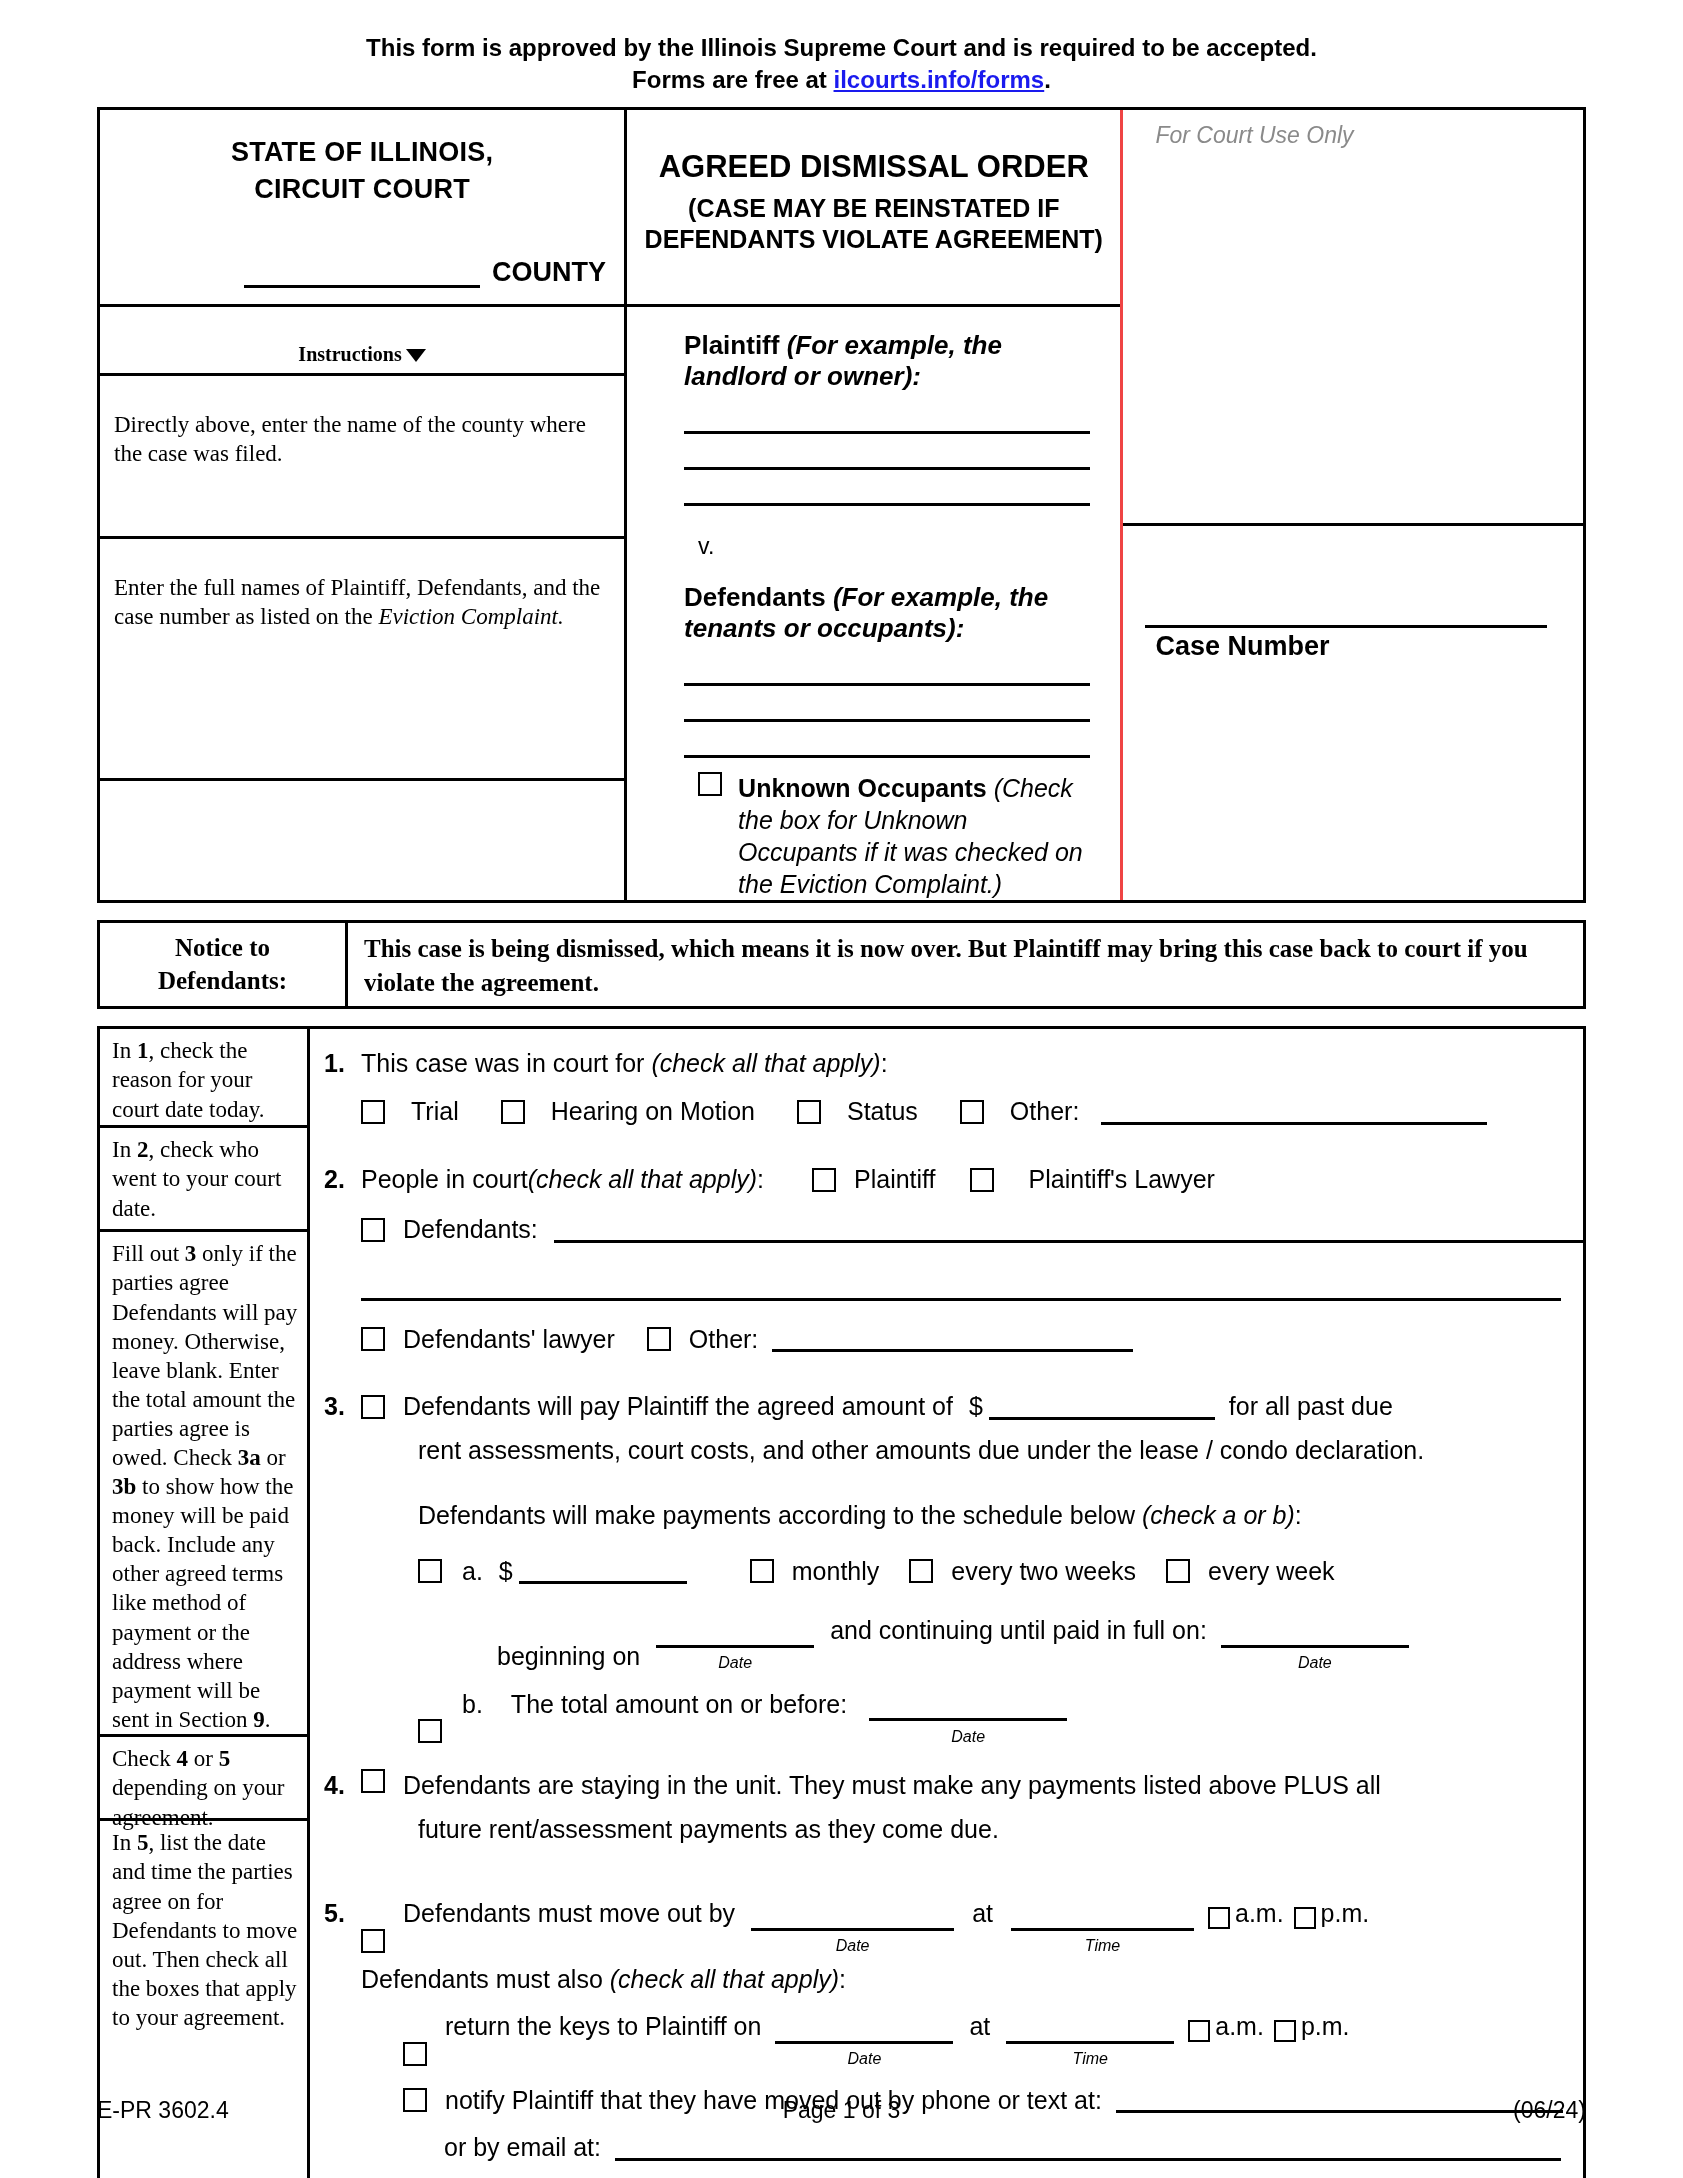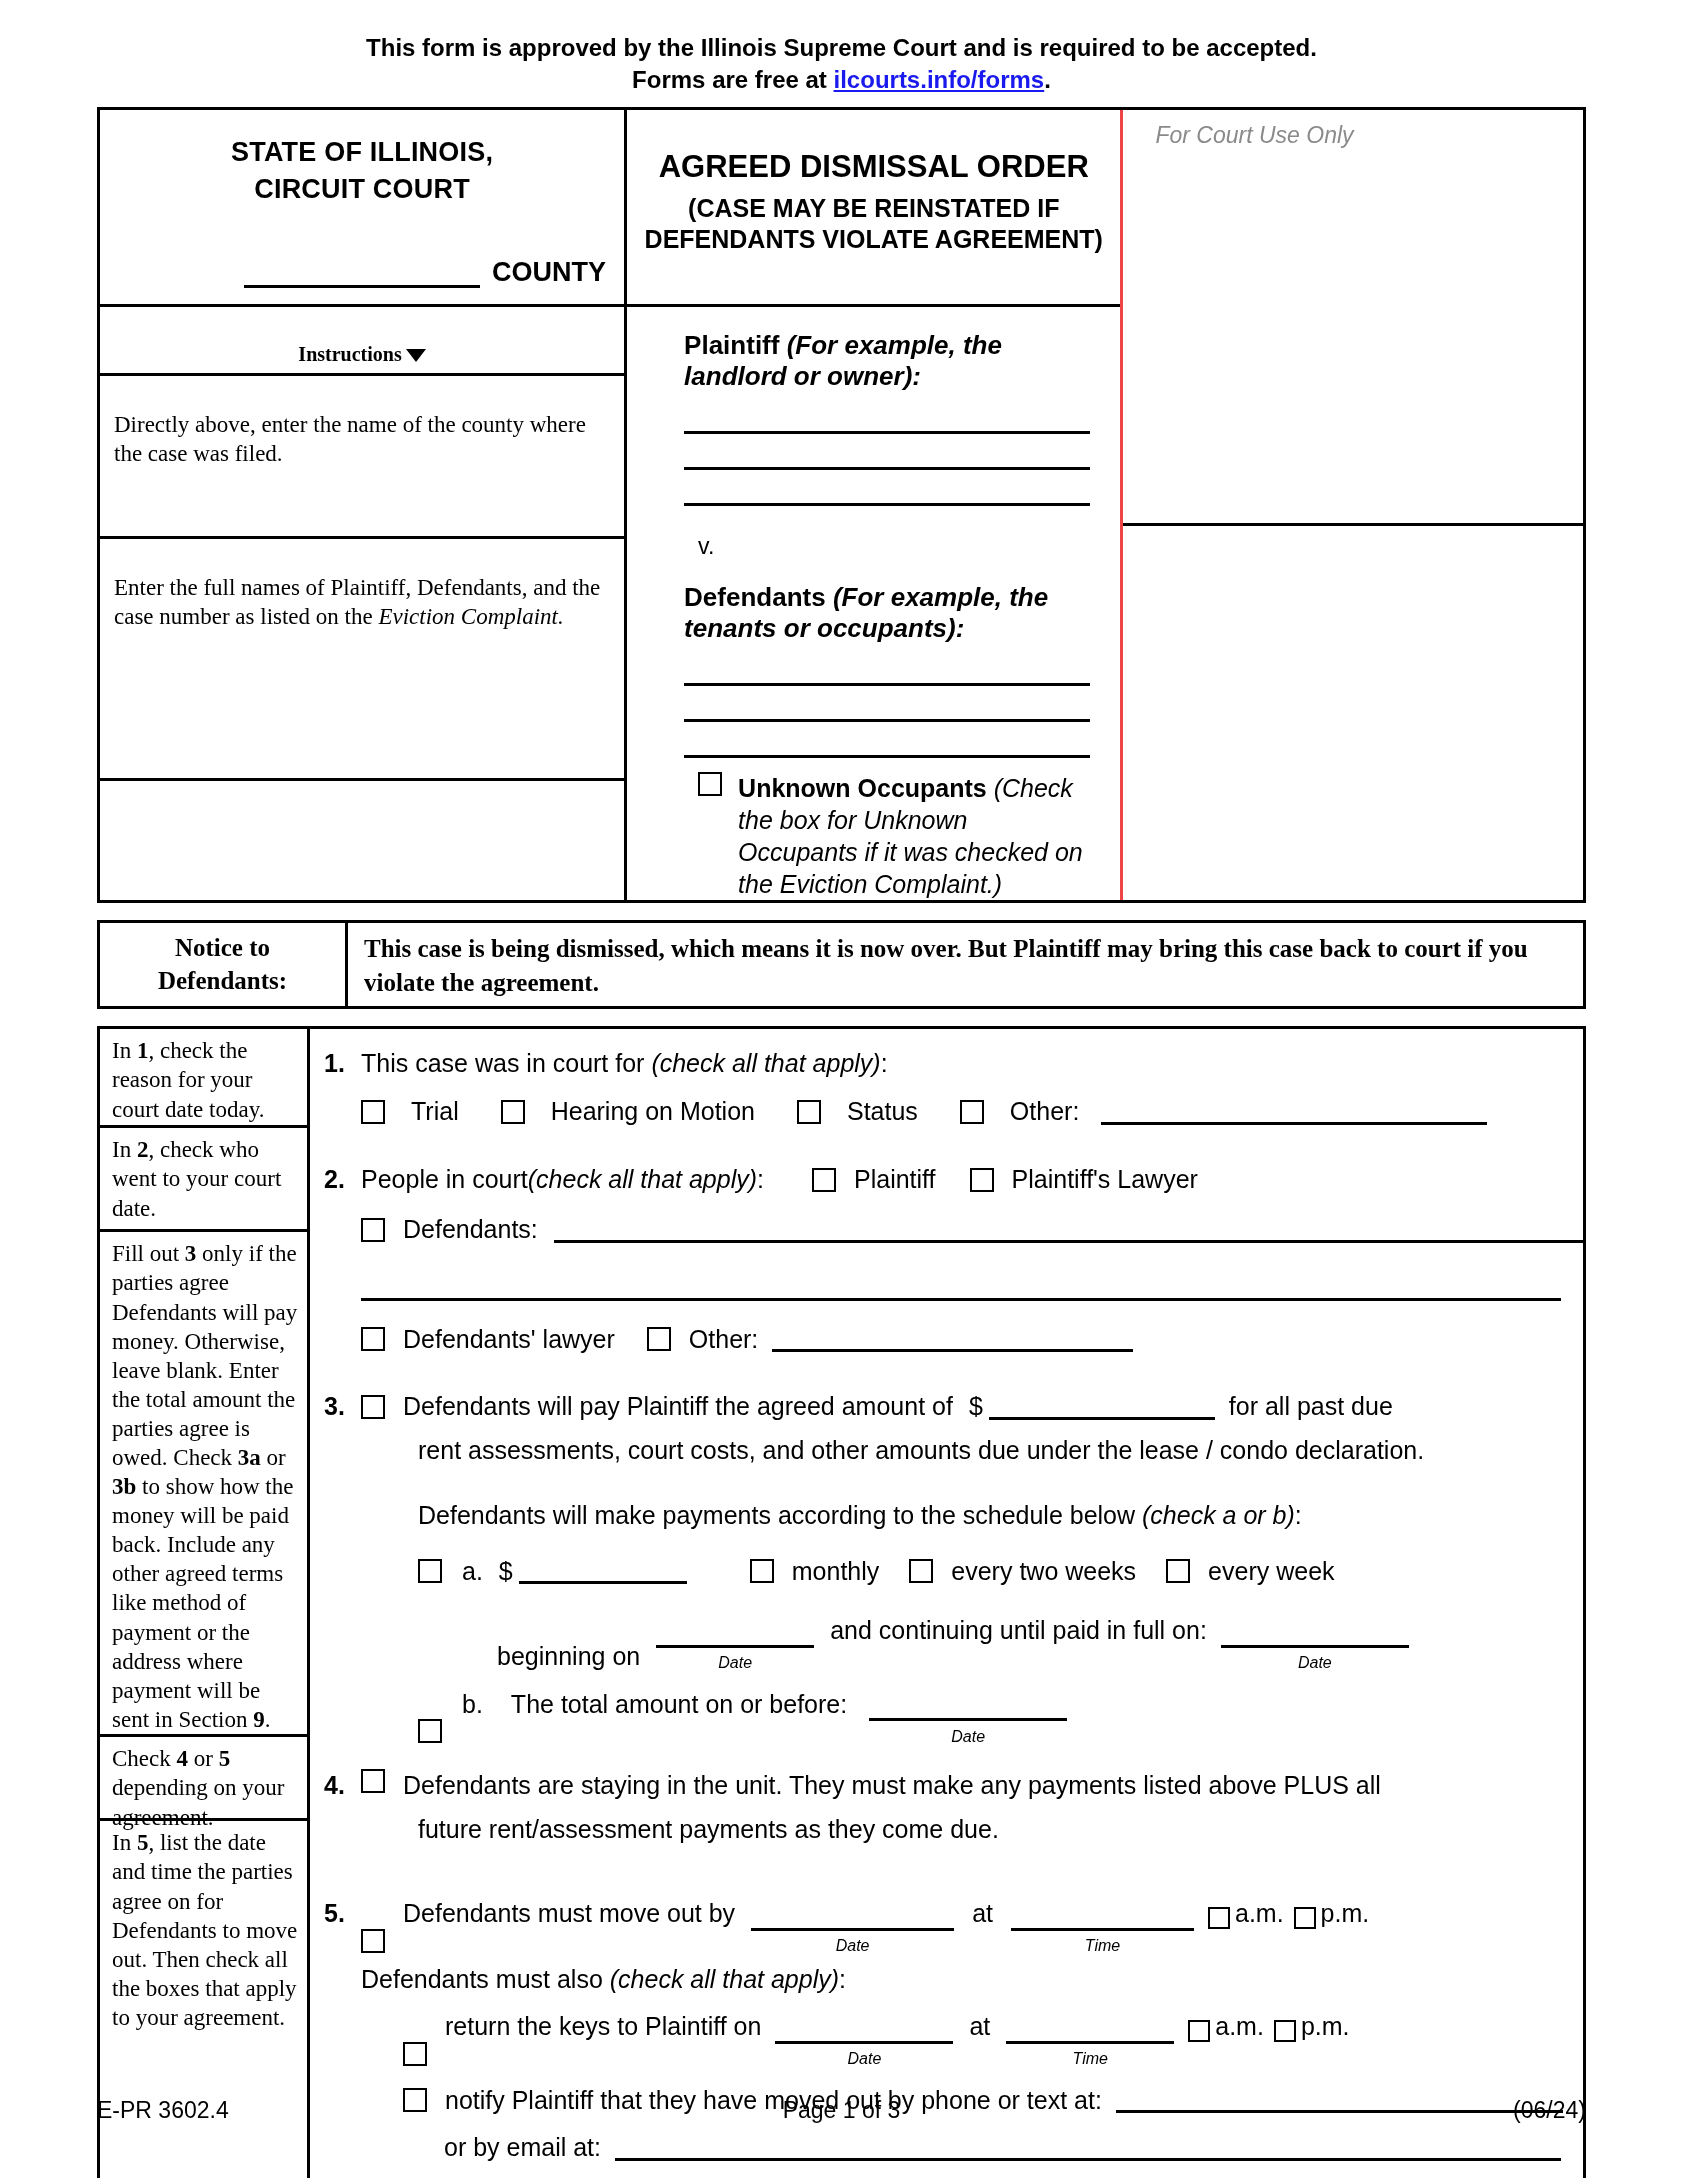--- a/index.html
+++ b/index.html
@@ -394,20 +394,24 @@
         <div class="unk-row">
           <span class="cb"></span>
           <span class="unk-text"><span>Unknown Occupants</span> <em>(Check the box for Unknown</em><br><em>Occupants if it was checked on the Eviction Complaint.)</em></span>
         </div>
       </div>
     </div>
 
     <div class="cap-right">
       <div class="court-use">
         <span>For Court Use Only</span>
+      </div>
+      <div class="casenum-box">
+        <div class="casenum-line"></div>
+        <div class="casenum-label">Case Number</div>
       </div>
     </div>
   </div>
 
   <div class="notice-wrap">
     <div class="notice-left">
       <div>Notice to</div>
       <div>Defendants:</div>
     </div>
     <div class="notice-right">This case is being dismissed, which means it is now over. But Plaintiff may bring this case back to court if you violate the agreement.</div>
@@ -446,21 +450,21 @@
       <div class="item" style="padding-top:35px;">
         <div class="num">2.</div>
         <div class="itxt">
           <div class="row" style="align-items:center;">
             <span>People in court </span>
               <i>(check all that apply)</i>
               <span>:</span>
             <span class="cb" style="margin-left:48px;"></span>
             <span style="margin:0 34px 0 18px;">Plaintiff</span>
             <span class="cb"></span>
-            <span style="margin-left:18px;">Plaintiff's Lawyer</span>
+            <span style="margin-left:35px;">Plaintiff's Lawyer</span>
           </div>
           <div class="row" style="margin-top:16px; align-items:center;">
             <span class="cb"></span>
             <span style="margin:0 16px 0 18px;">Defendants:</span>
             <span class="ul" style="flex:1;"></span>
           </div>
           <div class="row" style="margin-top:28px;">
             <span class="ul" style="flex:1; margin-right:22px;"></span>
           </div>
           <div class="row" style="margin-top:22px; align-items:center;">

